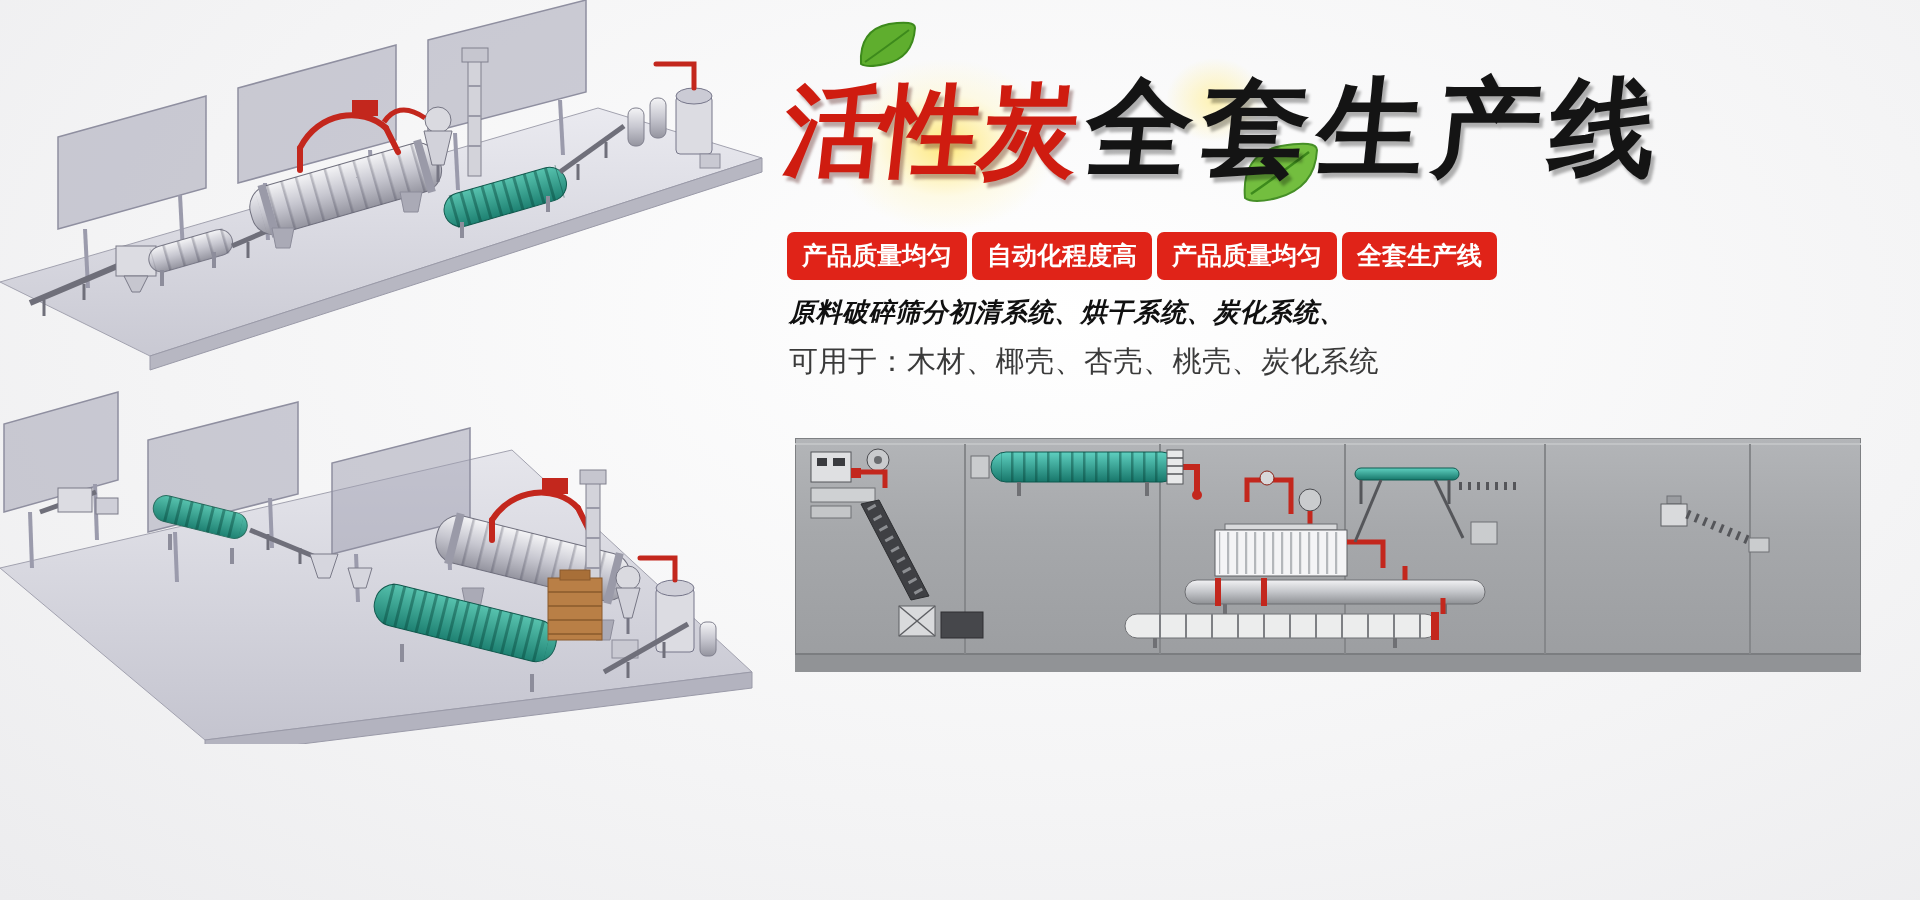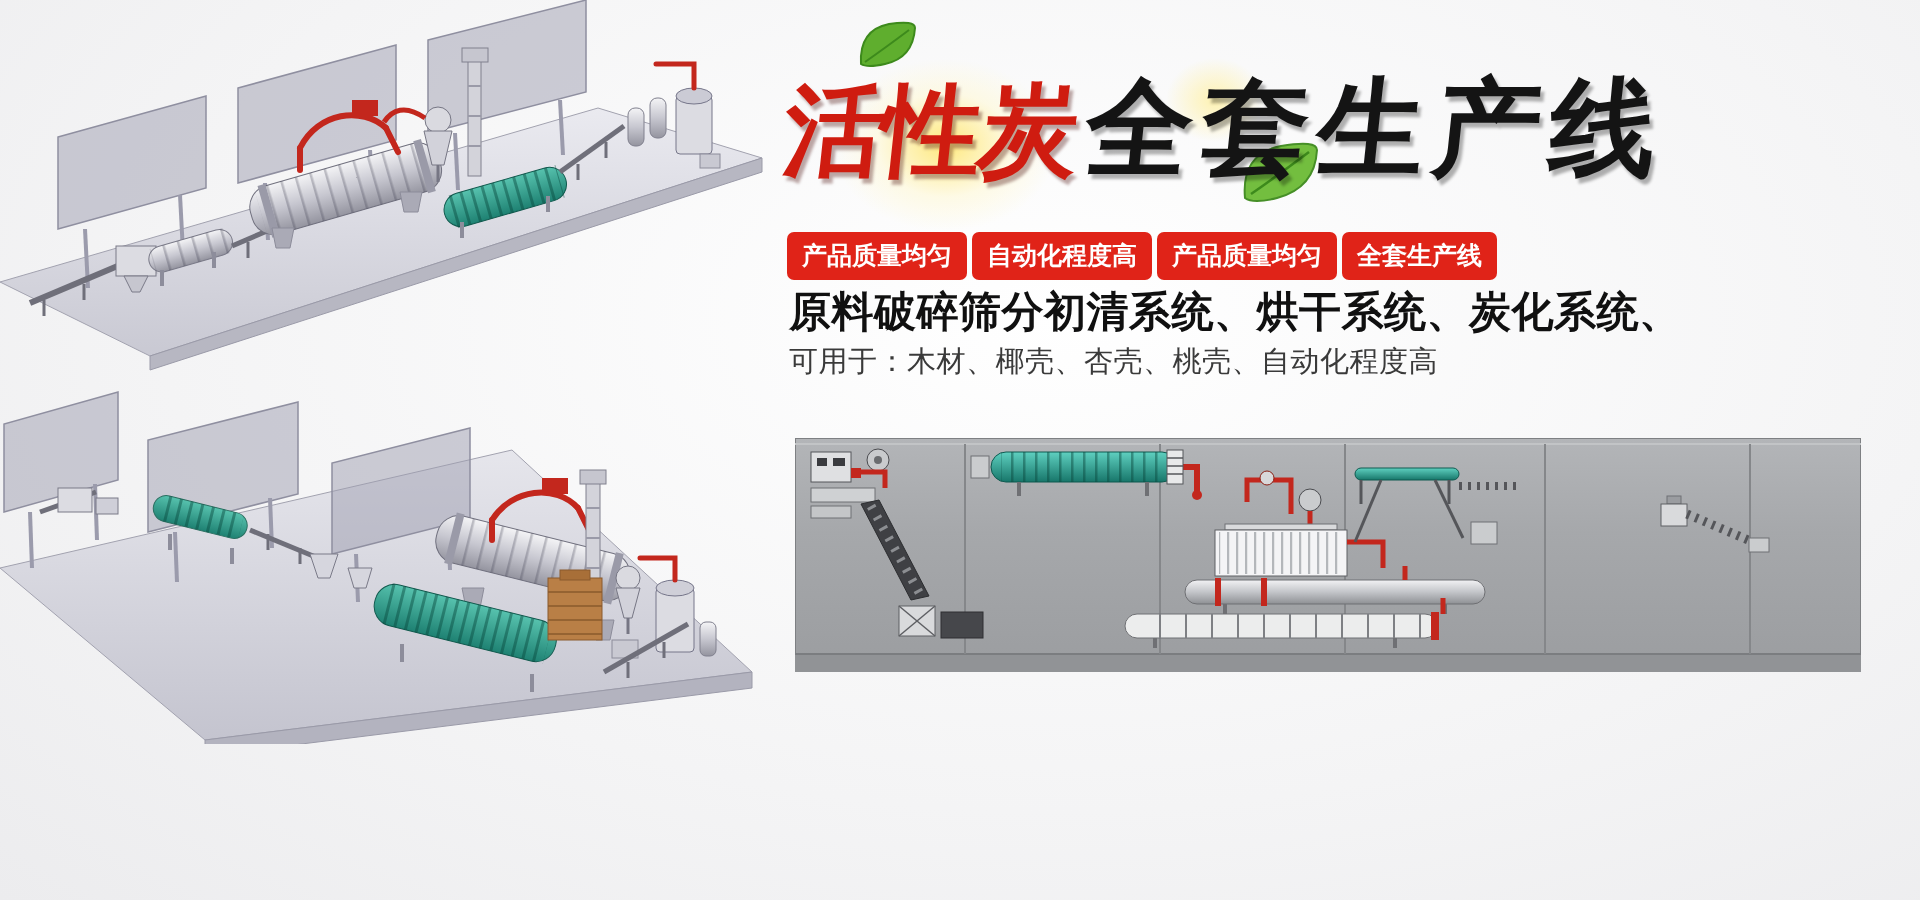--- a/index.html
+++ b/index.html
@@ -40,21 +40,21 @@
     text-shadow:4px 5px 3px rgba(0,0,0,0.3);
   }
 
   .badges { position:absolute; left:2px; top:232px; display:flex; gap:5px; z-index:2; }
   .badge {
     background:#e02318; color:#ffffff; font-size:25px; font-weight:700;
     padding:7px 15px 8px 15px; border-radius:7px; white-space:nowrap;
   }
 
   .desc { position:absolute; left:4px; top:292px; z-index:2; }
-  .desc-bold { font-size:42px; font-weight:700; color:#101010; line-height:40px; letter-spacing:0.5px; }
+  .desc-bold { font-size:26px; font-weight:700; color:#101010; line-height:40px; letter-spacing:0.5px;font-style:italic; }
   .desc-light { font-size:29px; font-weight:400; color:#3a3a3a; margin-top:10px; letter-spacing:0.5px; }
 
   .layout-panel { position:absolute; left:795px; top:438px; width:1066px; height:234px; }
 
   svg { display:block; }
 </style>
 </head>
 <body>
 
 <div class="banner">
@@ -341,21 +341,21 @@
 
     <div class="badges">
       <span class="badge">产品质量均匀</span>
       <span class="badge">自动化程度高</span>
       <span class="badge">产品质量均匀</span>
       <span class="badge">全套生产线</span>
     </div>
 
     <div class="desc">
       <div class="desc-bold">原料破碎筛分初清系统、烘干系统、炭化系统、</div>
-      <div class="desc-light">可用于：木材、椰壳、杏壳、桃壳、自动化程度高</div>
+      <div class="desc-light">可用于：木材、椰壳、杏壳、桃壳、炭化系统</div>
     </div>
   </div>
 
   <div class="layout-panel">
     <svg width="1066" height="234" viewBox="0 0 1066 234">
       <defs>
         <linearGradient id="pBg" x1="0" y1="0" x2="0" y2="1">
           <stop offset="0" stop-color="#b3b5b8"></stop>
             <stop offset="0.4" stop-color="#a6a8ab"></stop>
             <stop offset="1" stop-color="#9b9da0"></stop>

